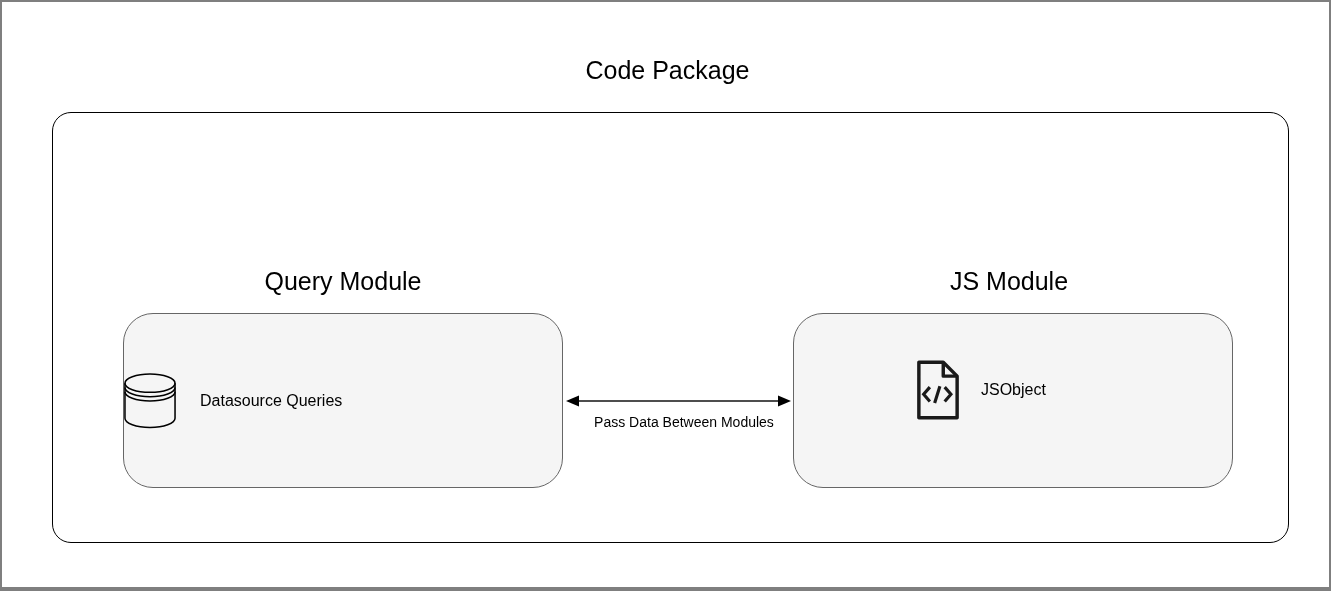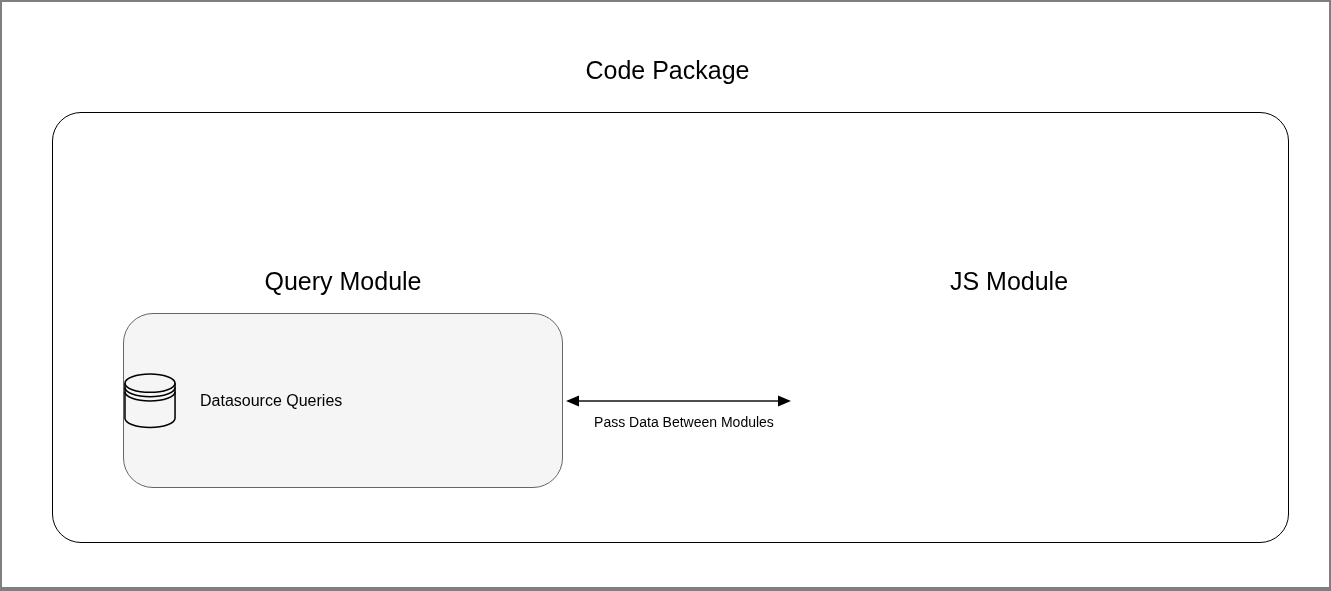--- a/index.html
+++ b/index.html
@@ -30,21 +30,21 @@
     white-space: nowrap;
   }
   .package {
     position: absolute;
     left: 50px;
     top: 110px;
     width: 1237px;
     height: 431px;
     box-sizing: border-box;
     border: 1px solid var(--package-border, #000000);
-    border-radius: 29px;
+    border-radius: 19px;
     background: var(--canvas-bg, #ffffff);
   }
   .module-title {
     position: absolute;
     top: 154px;
     width: 440px;
     text-align: center;
     font-size: 25px;
     line-height: 28px;
     white-space: nowrap;
@@ -133,15 +133,27 @@
     <svg class="connector-arrow" width="227" height="14" viewBox="0 0 227 14" aria-hidden="true">
       <line class="shaft" x1="12" y1="7" x2="215" y2="7"></line>
       <path class="head" d="M1 7 L14 1.6 L14 12.4 Z"></path>
       <path class="head" d="M226 7 L213 1.6 L213 12.4 Z"></path>
     </svg>
 
     <div class="connector-label">Pass Data Between Modules</div>
 
     <div class="module-title js-title">JS Module</div>
 
+    <div class="node js-node">
+      <span class="icon">
+        <svg class="file-icon-svg" width="44" height="62" viewBox="0 0 46 64" aria-hidden="true">
+          <path class="doc" d="M3 3 H28.5 L43 17.5 V61 H3 Z"></path>
+          <path class="doc" d="M28.5 3 V17.5 H43"></path>
+          <path class="glyph" d="M14.5 29 L8 36.5 L14.5 44"></path>
+          <path class="glyph" d="M19.5 45.5 L25 28"></path>
+          <path class="glyph" d="M30 29 L36.5 36.5 L30 44"></path>
+        </svg>
+      </span>
+      <span class="item-label">JSObject</span>
+    </div>
 
   </div>
 </div>
 
 </body></html>

